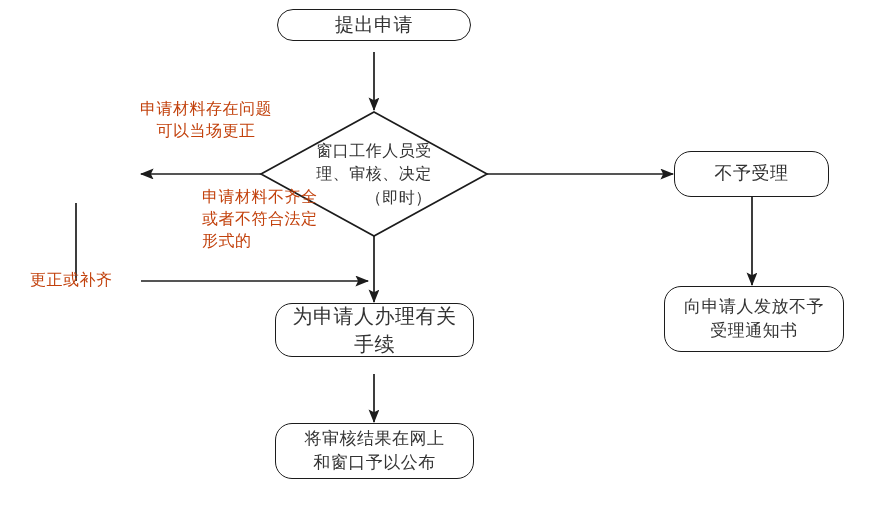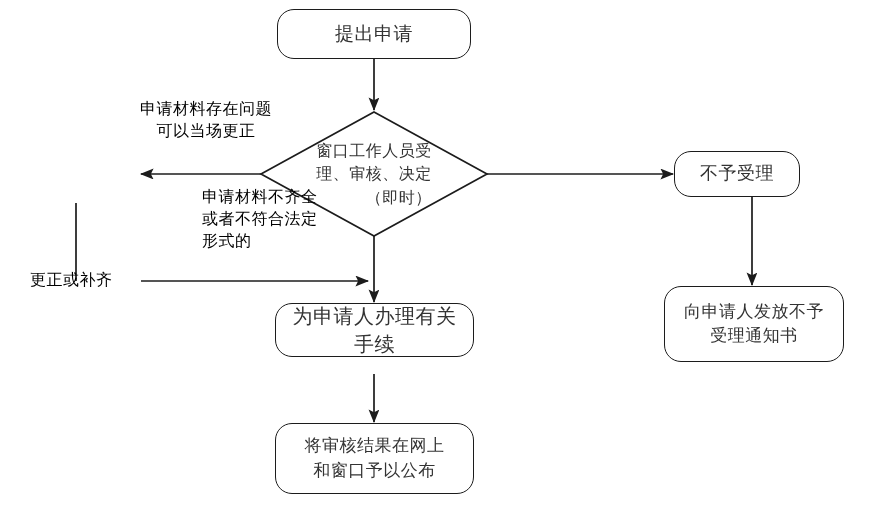--- a/index.html
+++ b/index.html
@@ -39,21 +39,21 @@
     color: #333333;
     line-height: 1.42;
     letter-spacing: 0.5px;
   }
   .node.rounded { border-radius: 17px; }
   .node.sharp   { border-radius: 0; }
   .node .txt { display: block; padding: 0 6px; }
 
   .edge-label {
     position: absolute;
-    color: #000000;
+    color: #c2410c;
     line-height: 1.38;
     letter-spacing: 0.5px;
     white-space: pre-line;
     background: transparent;
   }
   .ta-center { text-align: center; }
   .ta-left   { text-align: left; }
 
   .diamond-wrap {
     position: absolute;
@@ -93,52 +93,52 @@
     <line x1="374" y1="236" x2="374" y2="302" stroke="#1c1c1c" stroke-width="1.7" marker-end="url(#ah)"></line>
 
     <line x1="76" y1="203" x2="76" y2="281" stroke="#1c1c1c" stroke-width="1.7"></line>
     <line x1="141" y1="281" x2="368" y2="281" stroke="#1c1c1c" stroke-width="1.7" marker-end="url(#ah)"></line>
 
     <line x1="752" y1="197" x2="752" y2="285" stroke="#1c1c1c" stroke-width="1.7" marker-end="url(#ah)"></line>
 
     <line x1="374" y1="374" x2="374" y2="422" stroke="#1c1c1c" stroke-width="1.7" marker-end="url(#ah)"></line>
   </svg>
 
-  <div class="node rounded" style="left:277px; top:9px; width:194px; height:50px; font-size:19px;">
+  <div class="node rounded" style="left:277px; top:9px; width:194px; height:32px; font-size:19px;">
     <span class="txt">提出申请</span>
   </div>
 
   <div class="diamond-wrap" style="left:261px; top:112px; width:226px; height:124px;">
     <div class="diamond-text" style="font-size:16px;">
       <div>窗口工作人员受</div>
       <div>理、审核、决定</div>
       <div>（即时）</div>
     </div>
   </div>
 
 
-  <div class="node rounded" style="left:674px; top:151px; width:126px; height:46px; font-size:18px;">
+  <div class="node rounded" style="left:674px; top:151px; width:155px; height:46px; font-size:18px;">
     <span class="txt">不予受理</span>
   </div>
 
-  <div class="node rounded" style="left:664px; top:286px; width:180px; height:76px; font-size:17px;">
+  <div class="node rounded" style="left:664px; top:286px; width:180px; height:66px; font-size:17px;">
     <span class="txt">
       <span>向申请人发放不予</span><br>
       <span>受理通知书</span>
     </span>
   </div>
 
   <div class="node rounded" style="left:275px; top:303px; width:199px; height:54px; font-size:20px;justify-content:center;">
     <span class="txt">
       <span>为申请人办理有关</span><br>
       <span>手续</span>
     </span>
   </div>
 
-  <div class="node rounded" style="left:275px; top:423px; width:199px; height:71px; font-size:17px;">
+  <div class="node rounded" style="left:275px; top:423px; width:199px; height:56px; font-size:17px;">
     <span class="txt">
       <span>将审核结果在网上</span><br>
       <span>和窗口予以公布</span>
     </span>
   </div>
 
   <div class="edge-label ta-center" style="left:118px; top:98px; width:176px; font-size:16px;">申请材料存在问题
 可以当场更正</div>
 
   <div class="edge-label ta-left" style="left:158px; top:186px; width:150px; font-size:16px;margin-left:44px;">申请材料不齐全

